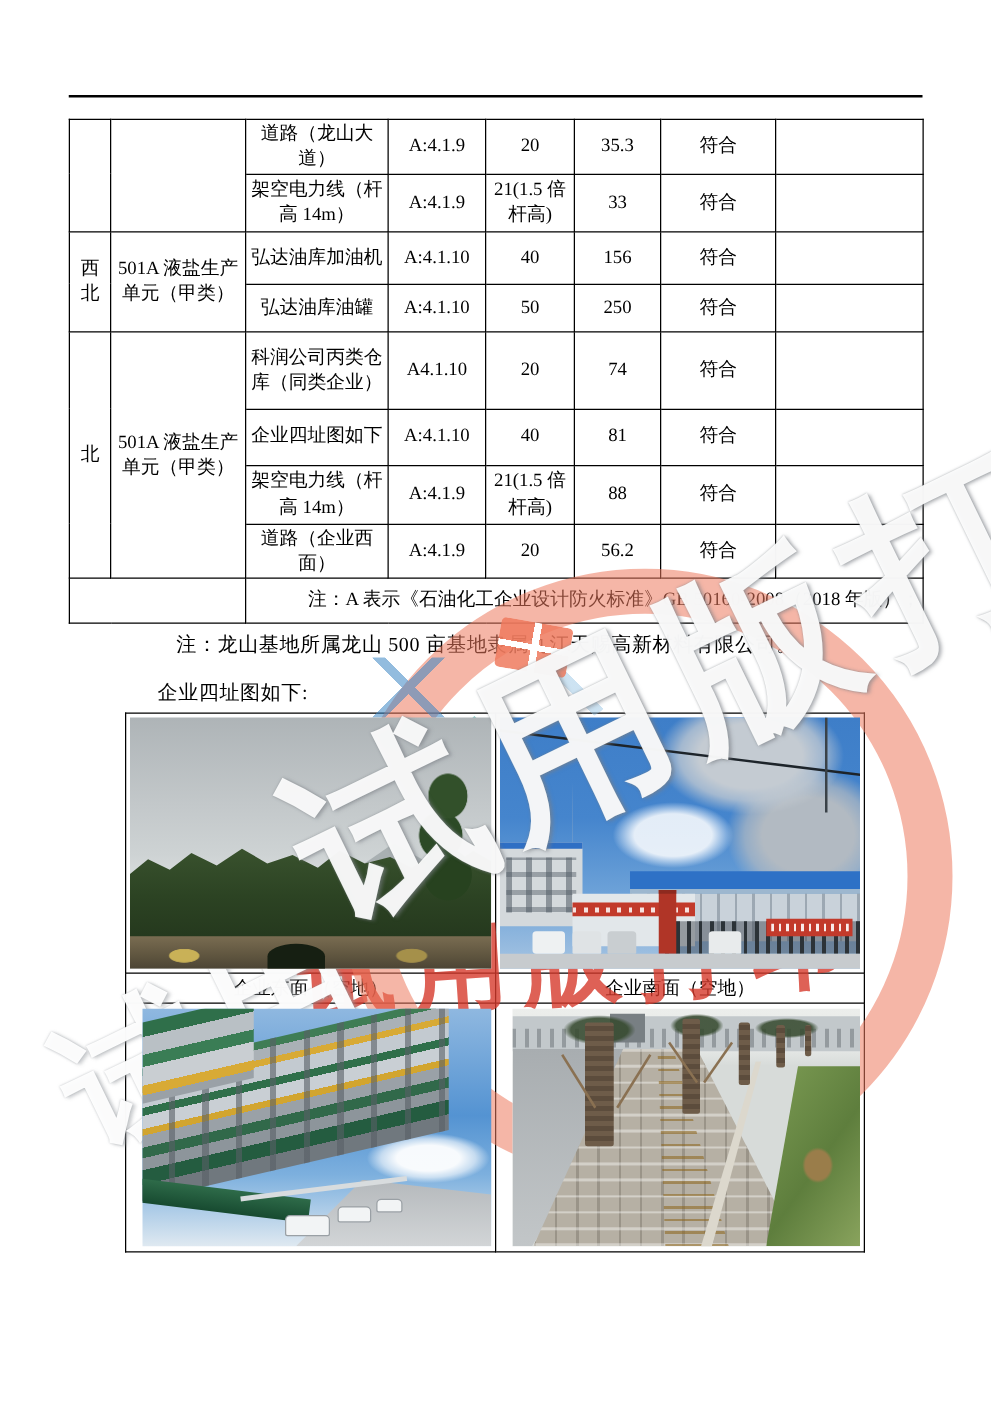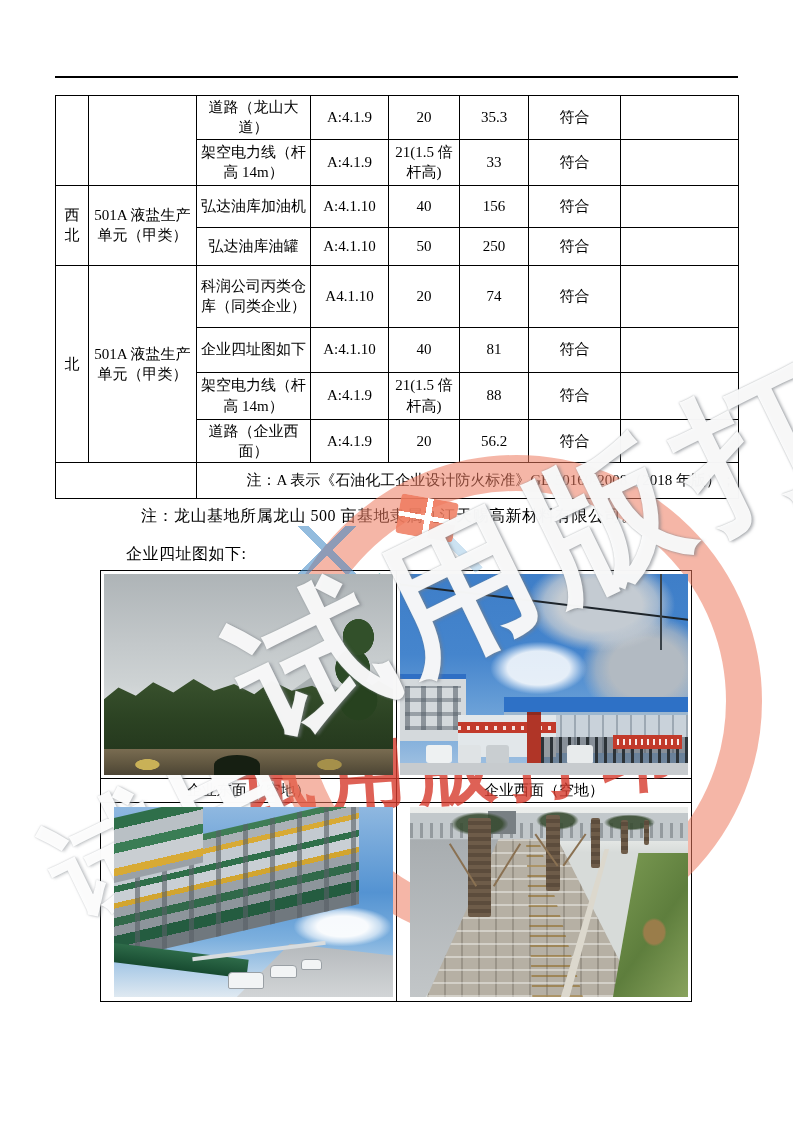--- a/index.html
+++ b/index.html
@@ -268,21 +268,21 @@
           <div class="abs p2-ground"></div>
           <div class="abs p2-car" style="left:9%;width:9%;background:#eef1f2;border-radius:3px;"></div>
           <div class="abs p2-car" style="left:20%;width:8%;background:#dfe3e5;"></div>
           <div class="abs p2-car" style="left:30%;width:8%;background:#c9ced1;"></div>
           <div class="abs p2-car" style="left:58%;width:9%;background:#e8ebec;"></div>
         </div>
       </td>
     </tr>
     <tr>
       <td class="cap">企业东面 （空地）</td>
-      <td class="cap">企业西面（空地）</td>
+      <td class="cap">企业南面（空地）</td>
     </tr>
     <tr>
       <td>
         <div class="photo ph-r2 p3">
           <div class="abs p3-cloud"></div>
           <div class="abs p3-rackwrap">
                 <div class="p3-cols"></div>
               </div>
           <div class="abs p3-tower"></div>
           <div class="abs p3-pipe"></div>

